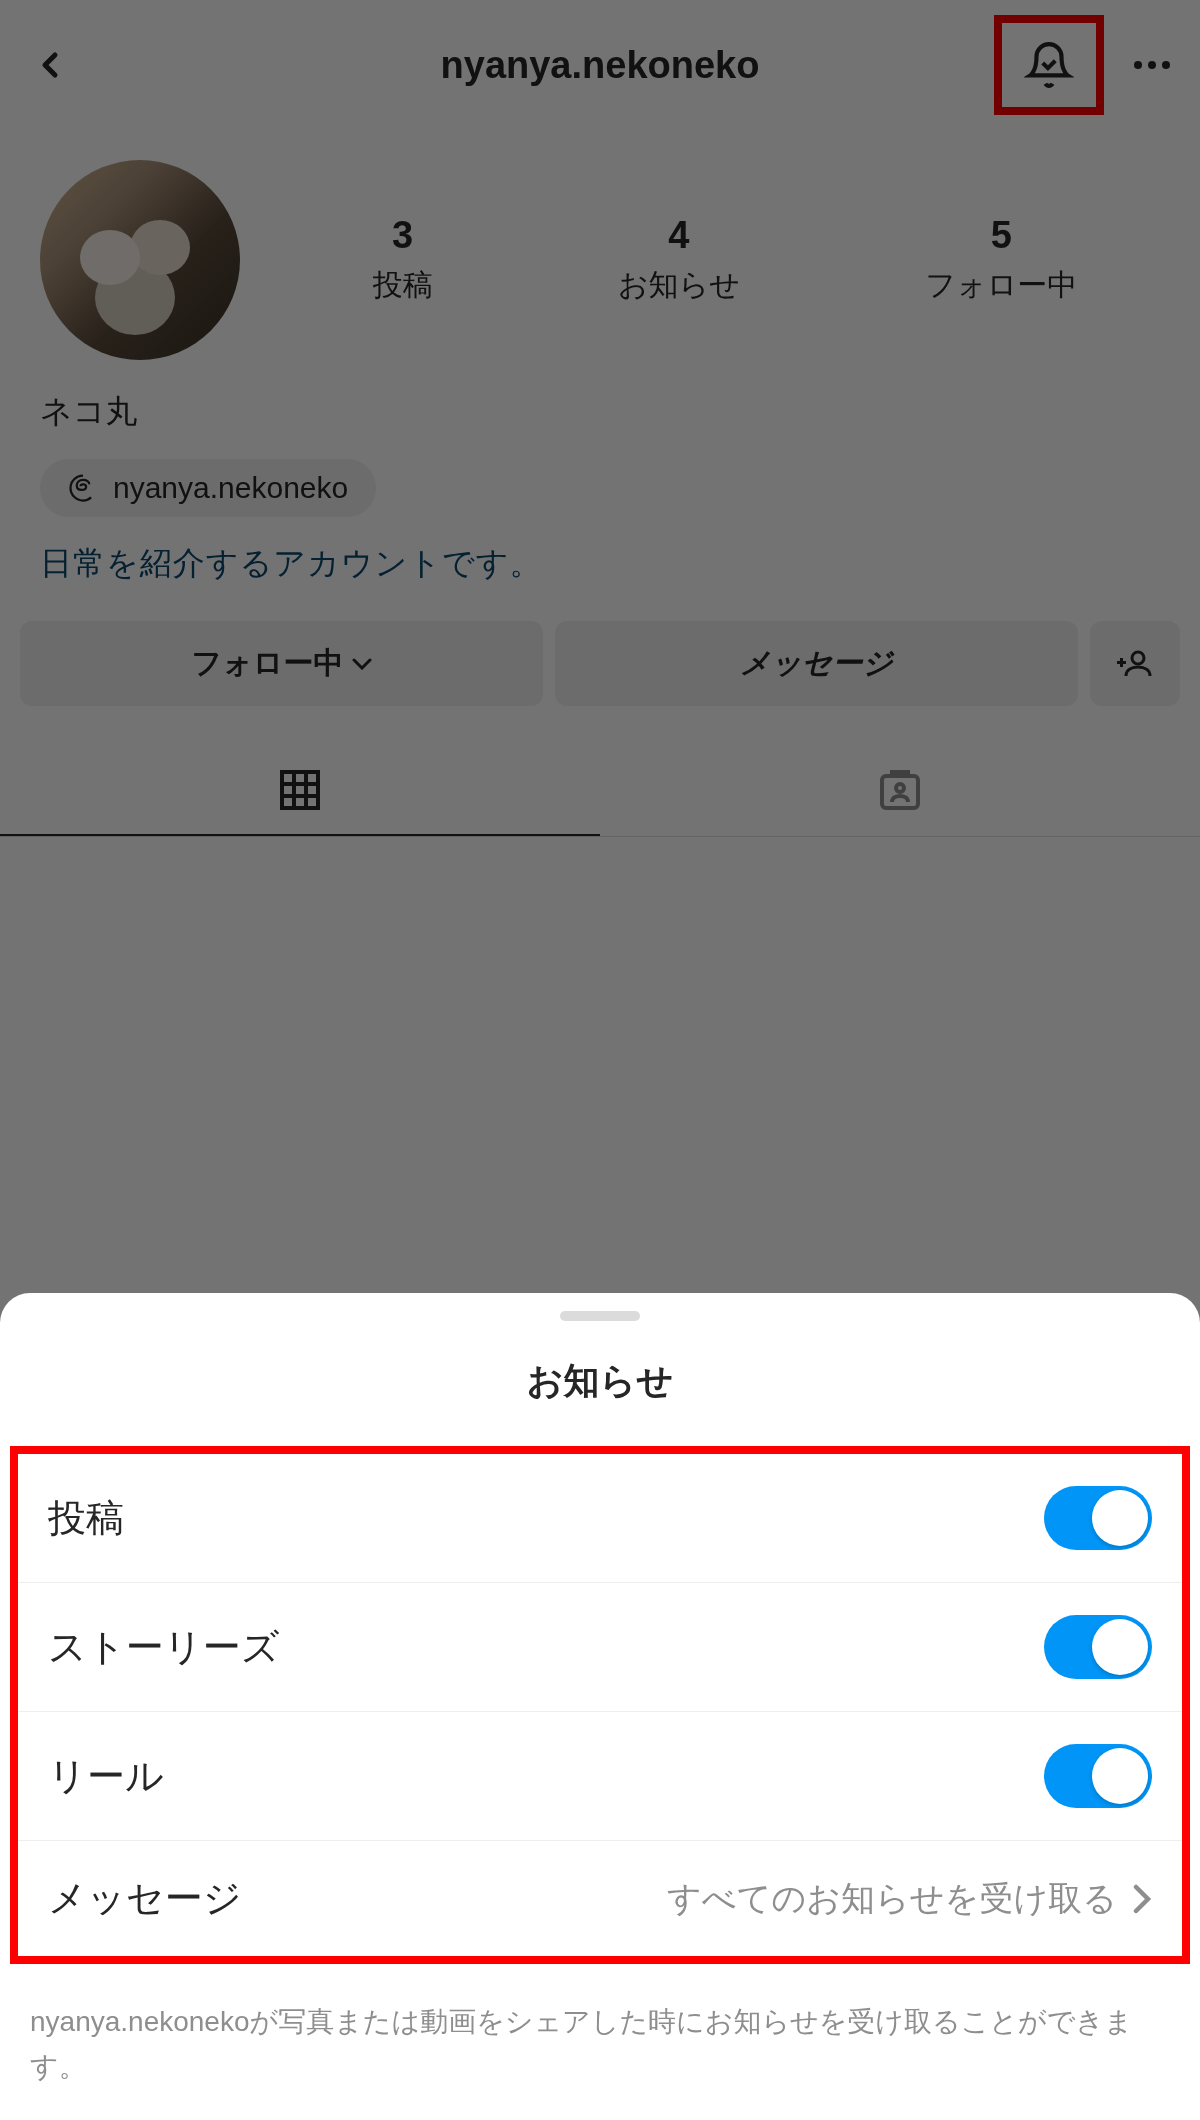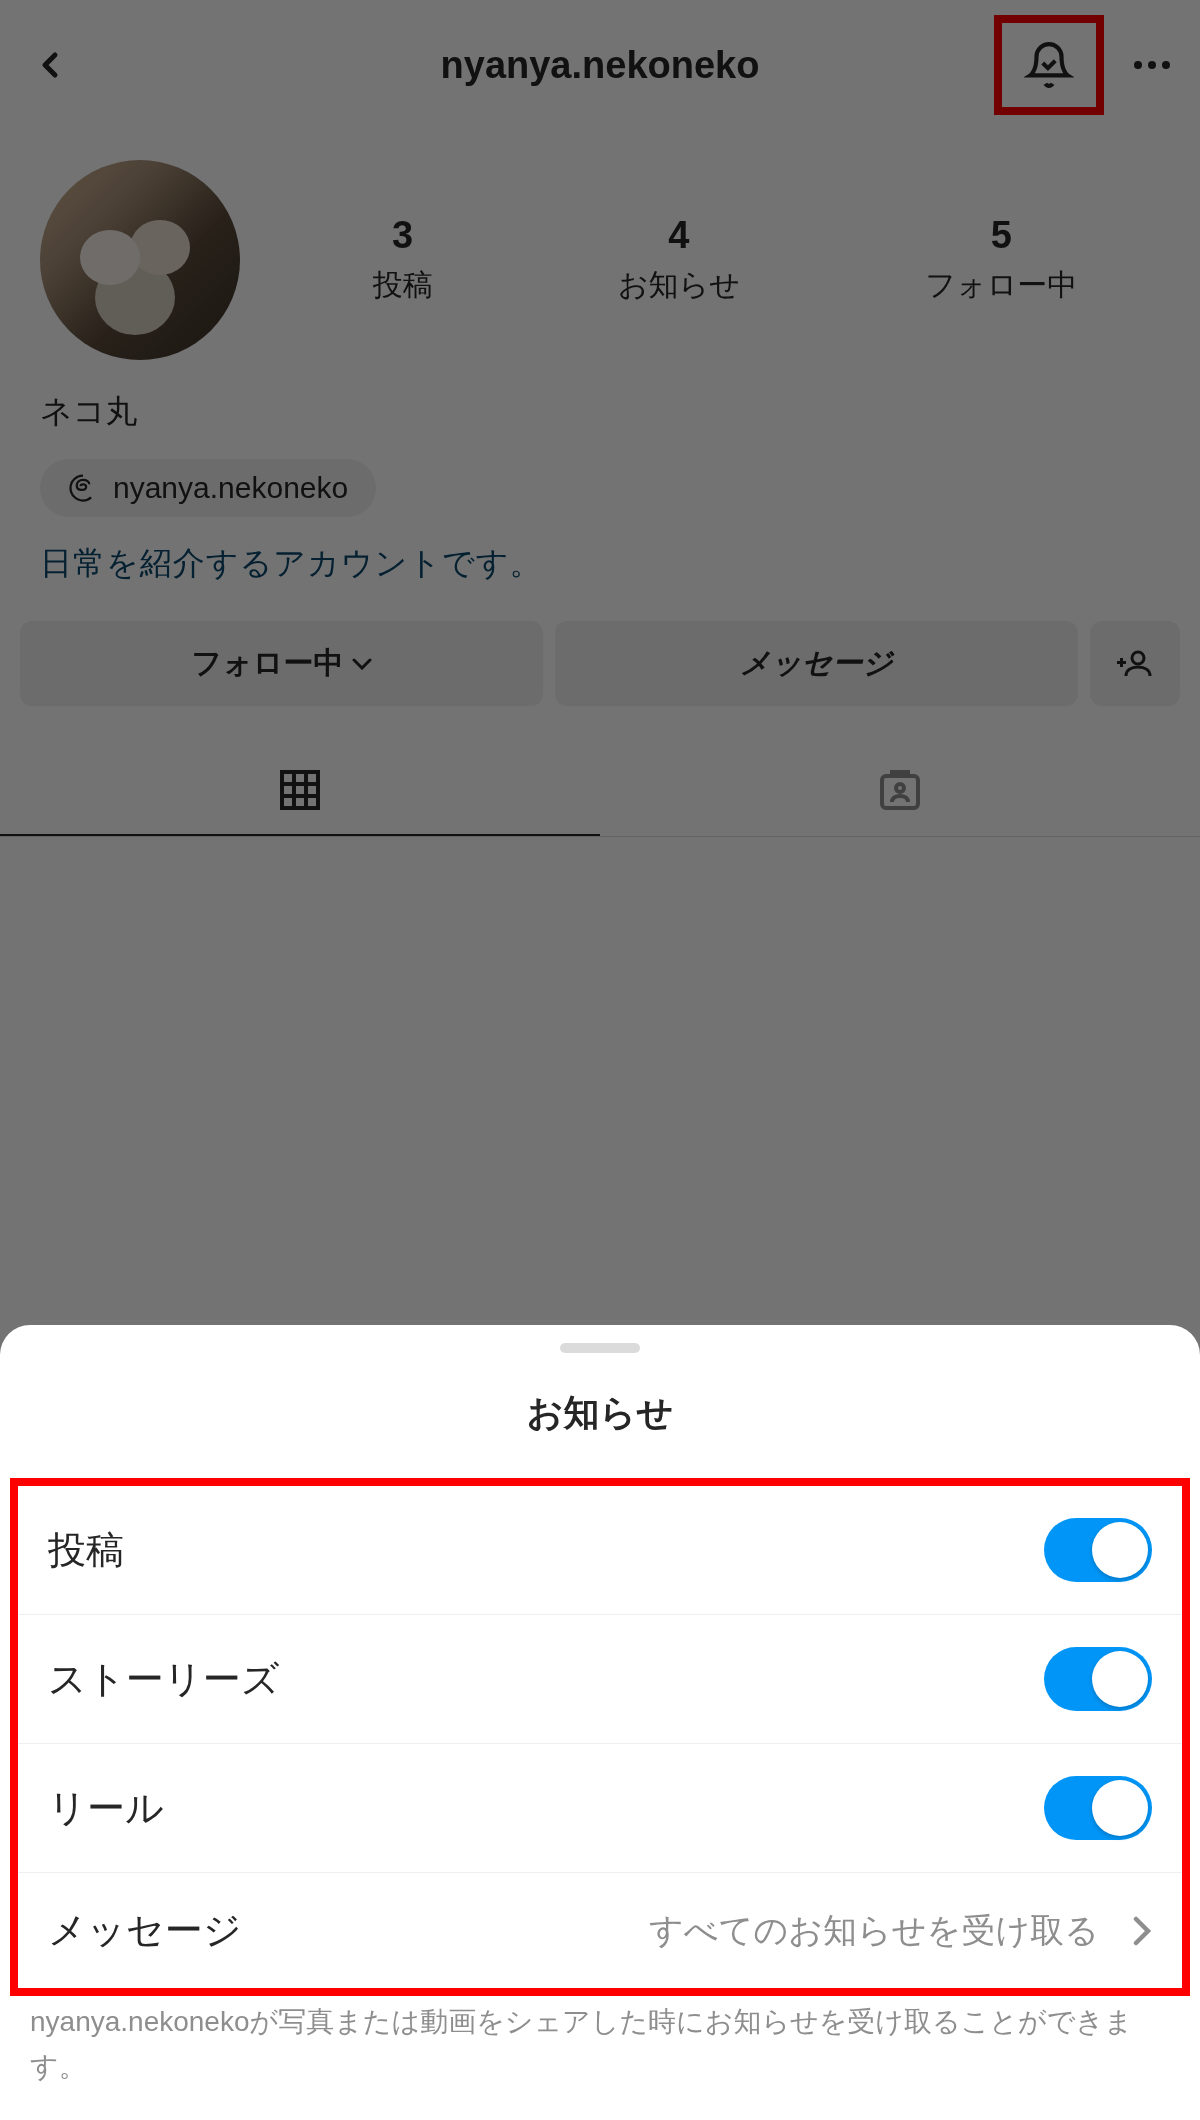--- a/index.html
+++ b/index.html
@@ -280,21 +280,21 @@
     .option-label {
       font-size: 38px;
       color: #262626;
     }
     
     .option-value {
       font-size: 34px;
       color: #8e8e8e;
       display: flex;
       align-items: center;
-      gap: 33px;
+      gap: 15px;
     }
     
     .toggle {
       width: 108px;
       height: 64px;
       background: #0095f6;
       border-radius: 32px;
       position: relative;
     }
     
@@ -311,21 +311,21 @@
     }
     
     .chevron-right {
       width: 20px;
       height: 30px;
     }
     
     .footer-text {
       font-size: 28px;
       color: #8e8e8e;
-      padding: 4px 30px 10px 30px;
+      padding: 36px 30px 10px 30px;
       line-height: 1.6;
     }
   </style>
 </head>
 <body>
 
 <div class="header">
   <div class="back-btn">
     <svg viewBox="0 0 24 24" fill="none" stroke="#262626" stroke-width="3" stroke-linecap="round" stroke-linejoin="round">
       <polyline points="15 18 9 12 15 6"></polyline>

